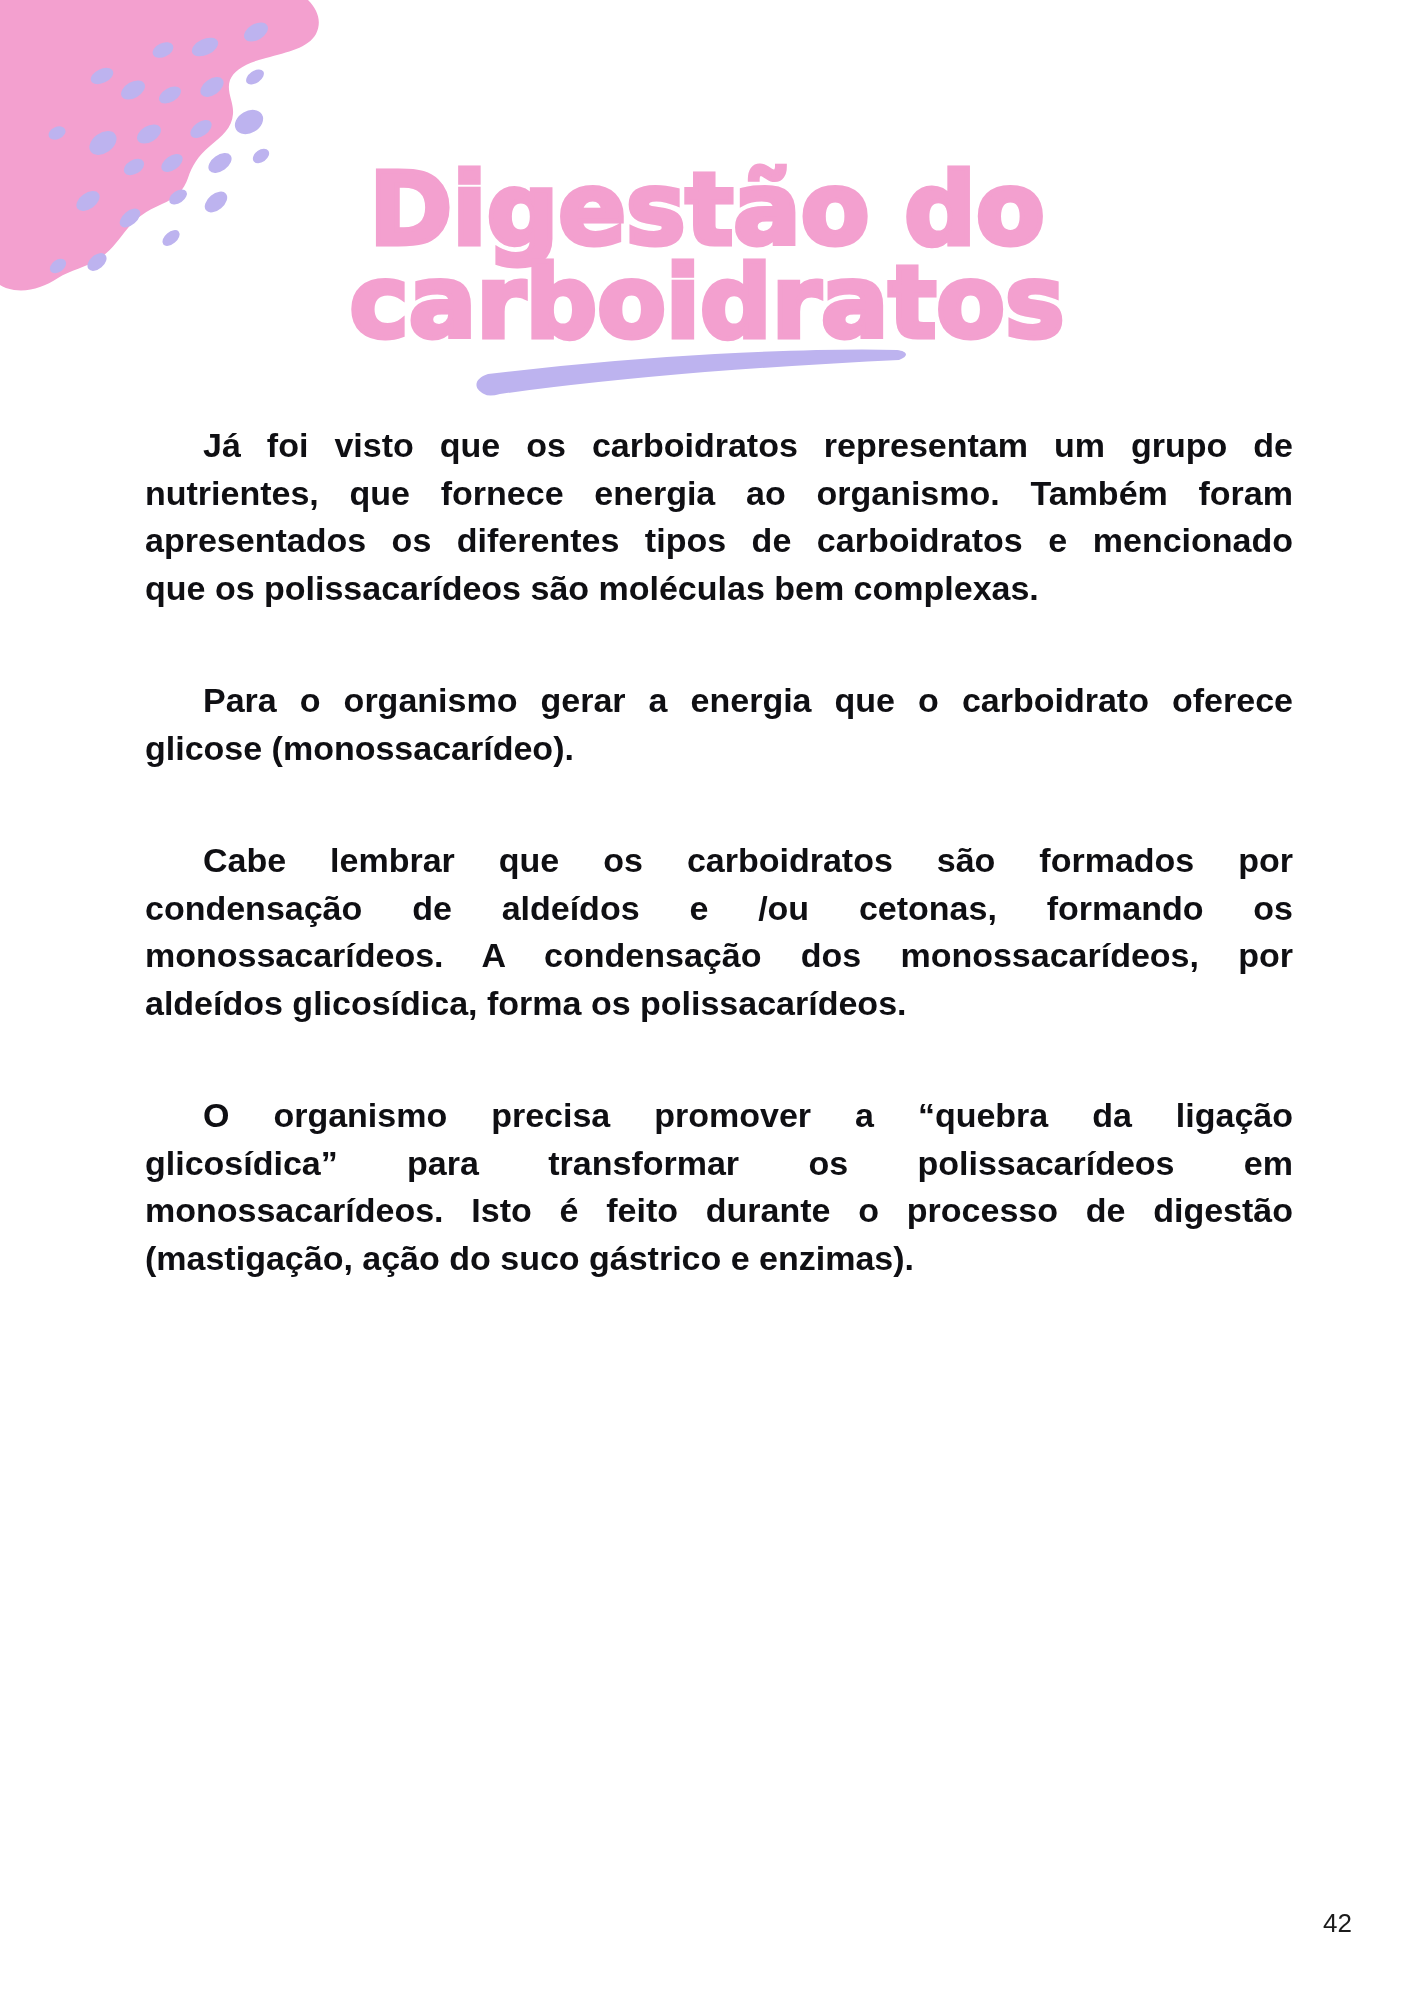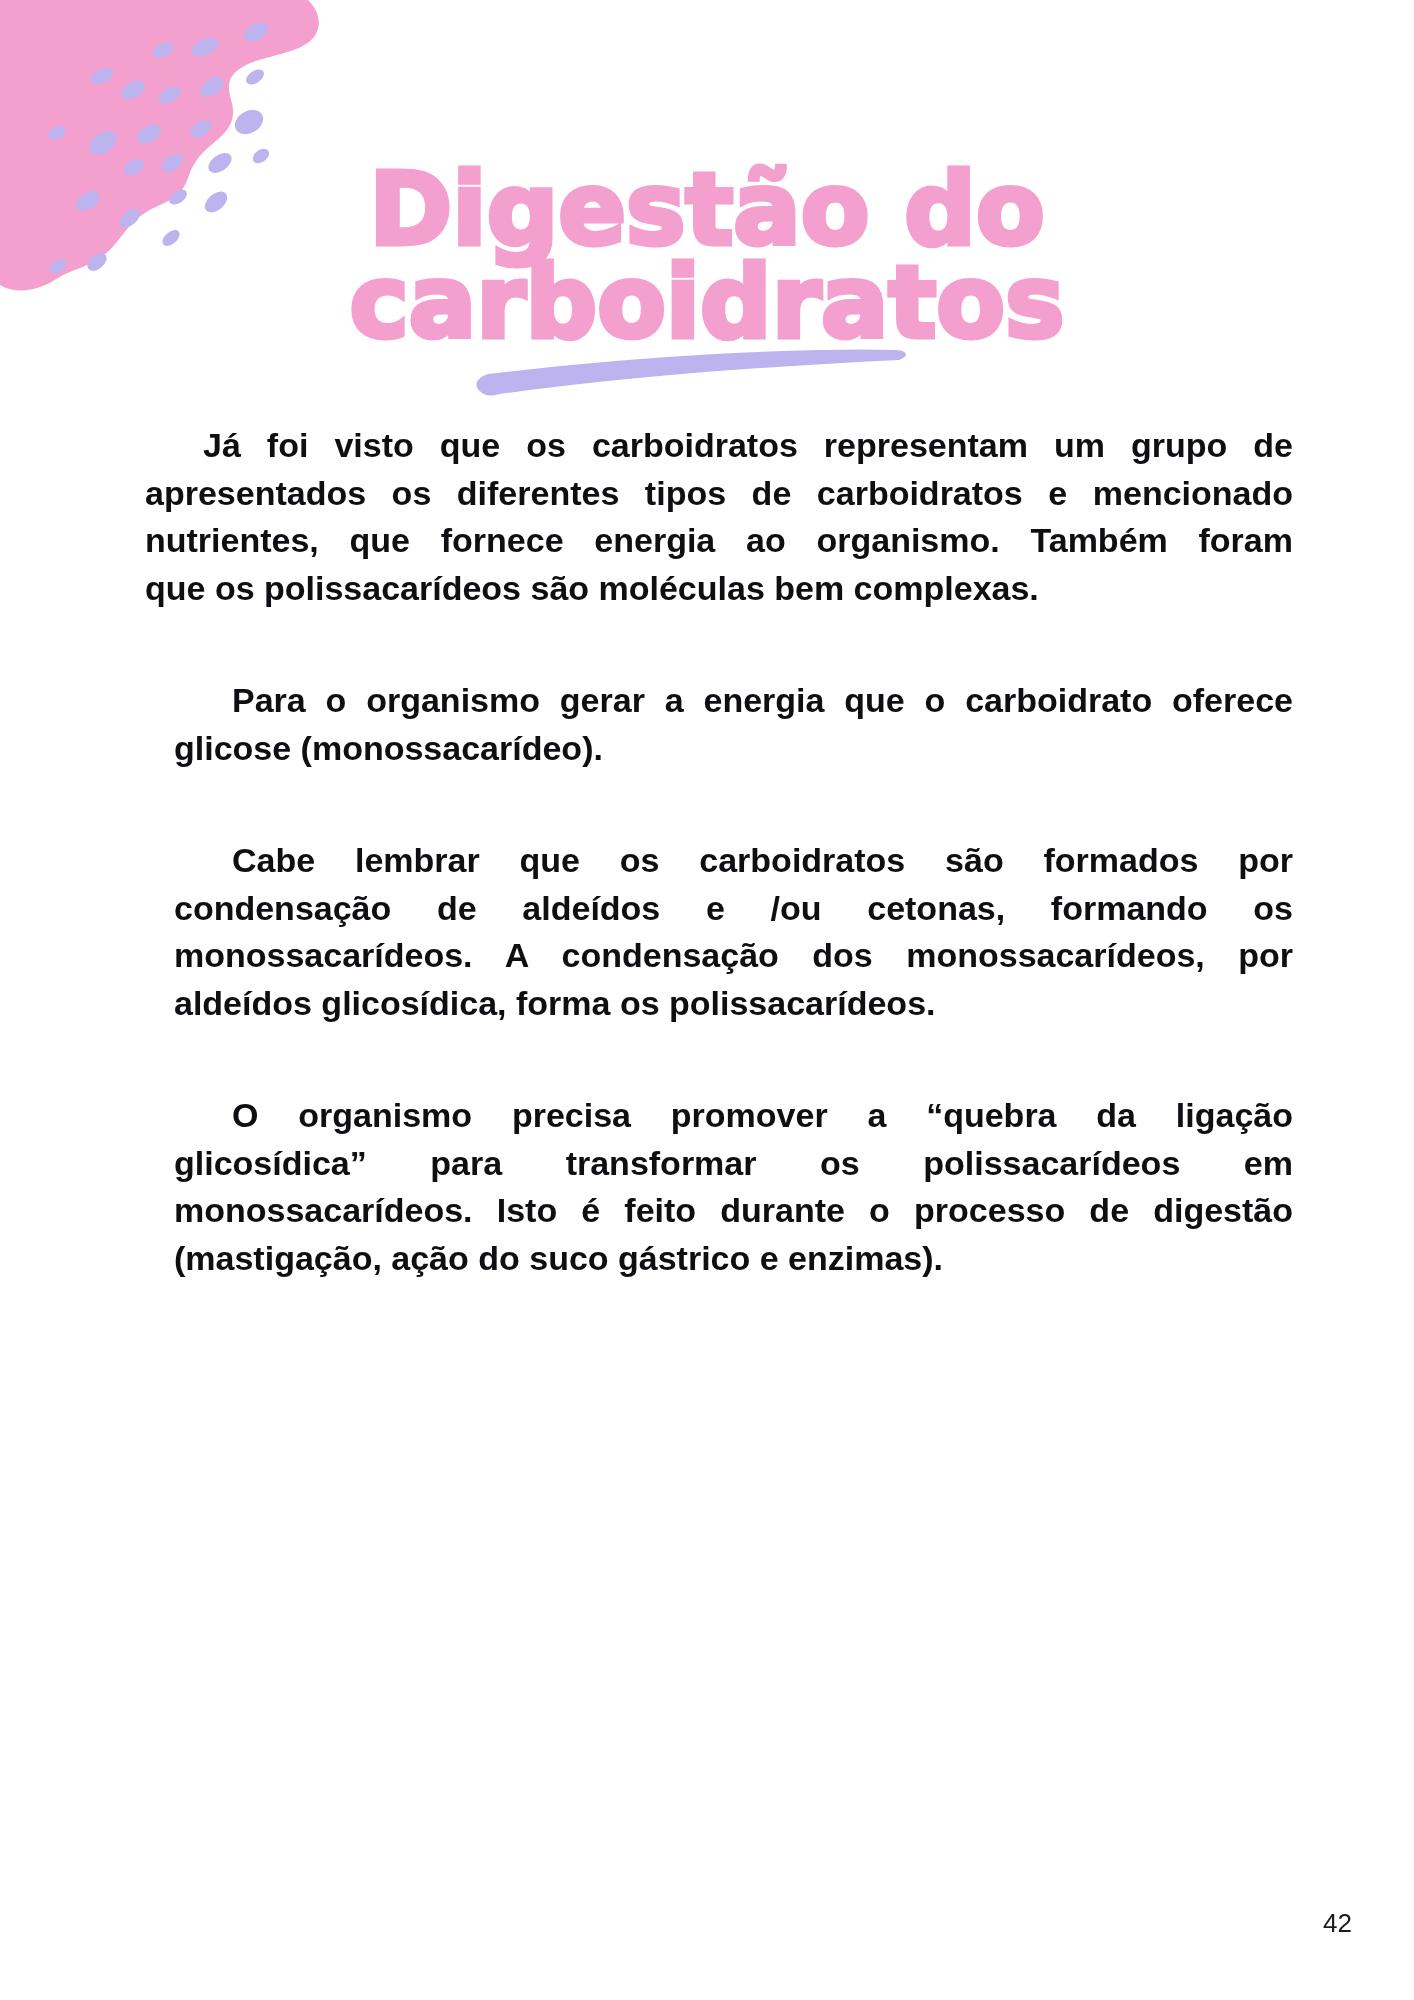--- a/index.html
+++ b/index.html
@@ -43,21 +43,21 @@
   .body-text{
     position:absolute;
     left:145px;top:422px;
     width:1148px;
     font-size:34px;
     line-height:47.5px;
     font-weight:bold;
     color:#0f0f13;
   }
   .para{margin:0;}
-  .para + .para{margin-top:65px;margin-left:29px;}
+  .para + .para{margin-top:65px;}
   .line{
     display:block;
     text-align:justify;
     text-align-last:justify;
   }
   .line.first{text-indent:58px;}
   .line.last{text-align-last:left;}
 
   .page-number{
     position:absolute;
@@ -128,22 +128,22 @@
       Q380,8 442,10
       C452,11 455,16 444,20
       Q360,24 250,32
       Q130,42 45,54
       Q34,57 29,54 Z"></path>
   </svg>
 
   <main class="body-text">
     <p class="para">
       <span class="line first">Já foi visto que os carboidratos representam um grupo de</span>
+      <span class="line">nutrientes, que fornece energia ao organismo. Também foram</span>
       <span class="line">apresentados os diferentes tipos de carboidratos e mencionado</span>
-      <span class="line">nutrientes, que fornece energia ao organismo. Também foram</span>
       <span class="line last">que os polissacarídeos são moléculas bem complexas.</span>
     </p>
     <p class="para">
       <span class="line first">Para o organismo gerar a energia que o carboidrato oferece</span>
       <span class="line last">glicose (monossacarídeo).</span>
     </p>
     <p class="para">
       <span class="line first">Cabe lembrar que os carboidratos são formados por</span>
       <span class="line">condensação de aldeídos e /ou cetonas, formando os</span>
       <span class="line">monossacarídeos. A condensação dos monossacarídeos, por</span>

